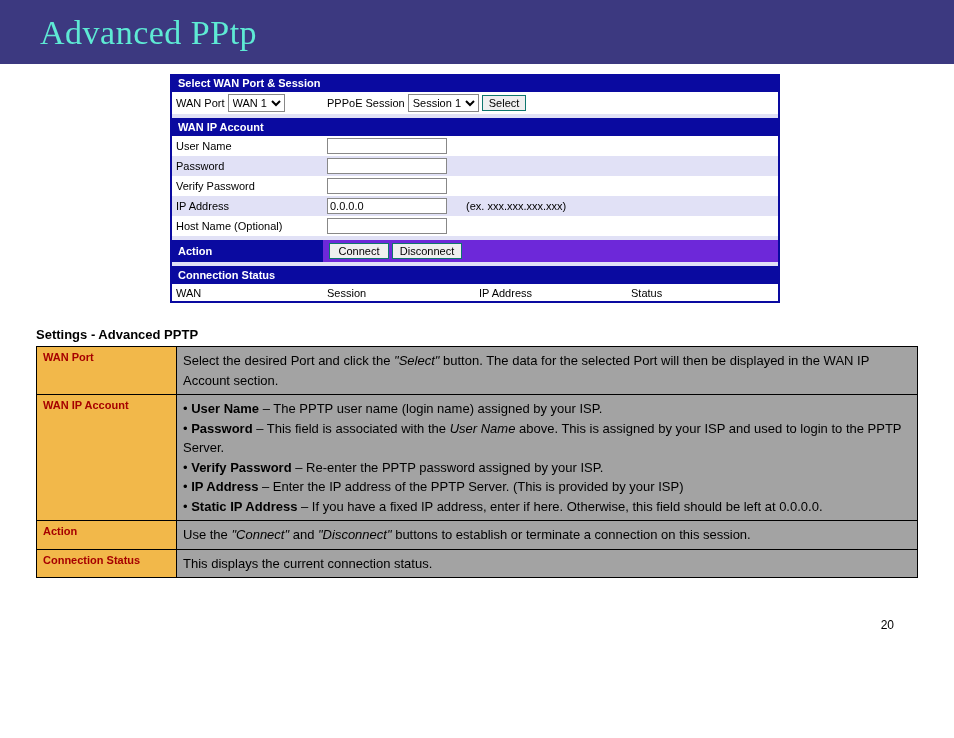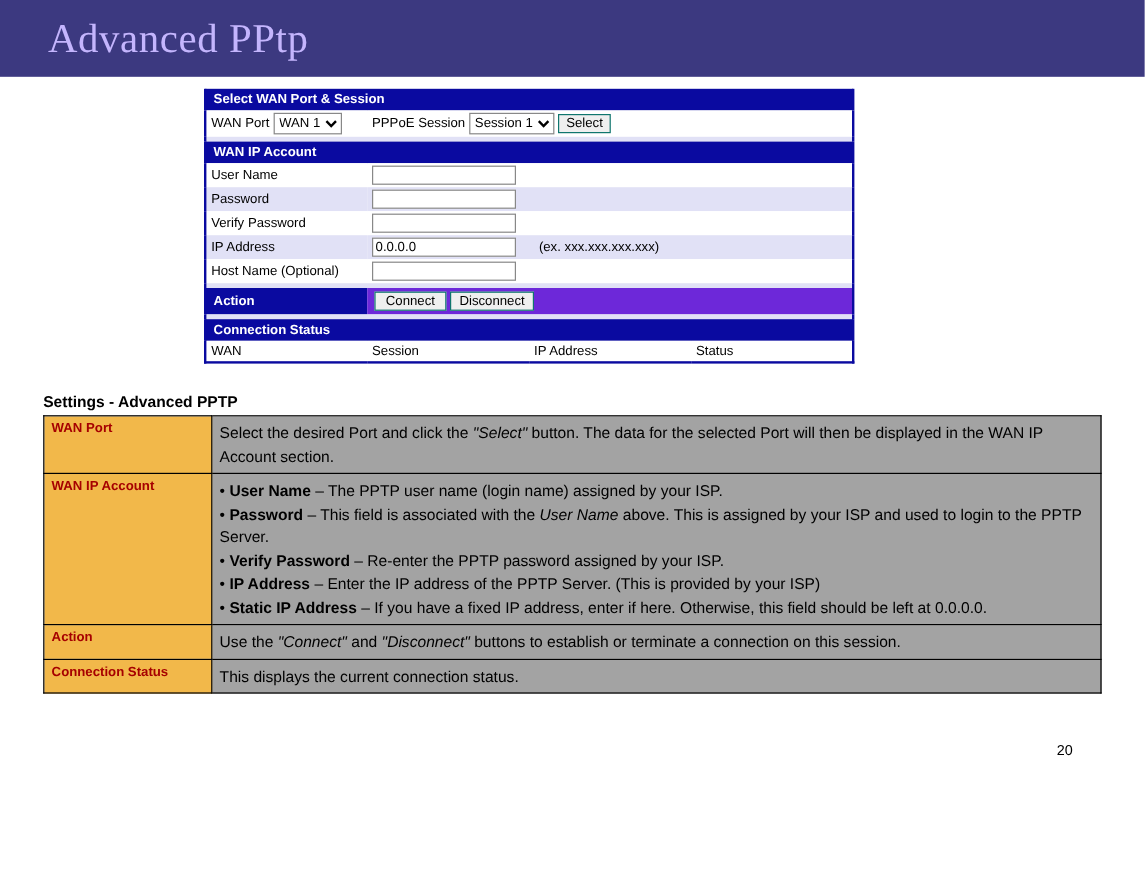--- a/index.html
+++ b/index.html
@@ -4,39 +4,39 @@
 <style>
   * { box-sizing: border-box; }
   body {
     margin: 0;
     font-family: Arial, Helvetica, sans-serif;
     background: #fff;
     width: 954px;
   }
   .titlebar {
     background: #3c3980;
-    color: #c4b5fd;
+    color: #5eead4;
     font-family: Georgia, 'Times New Roman', serif;
     font-size: 34px;
     font-weight: 400;
     padding: 14px 0 12px 40px;
     letter-spacing: 0.5px;
   }
   .figure-wrap {
     padding: 10px 0 0 170px;
   }
   .figcap {
     font-family: Arial, sans-serif;
     font-size: 11px;
     font-weight: bold;
     margin: 0 0 2px 0;
   }
   table.cfg {
     border-collapse: collapse;
-    width: 542px;
+    width: 610px;
     font-family: Arial, sans-serif;
     font-size: 11px;
     border-left: 2px solid #0a0aa0;
     border-right: 2px solid #0a0aa0;
     border-bottom: 2px solid #0a0aa0;
   }
   table.cfg td {
     padding: 2px 4px;
     height: 18px;
     vertical-align: middle;

